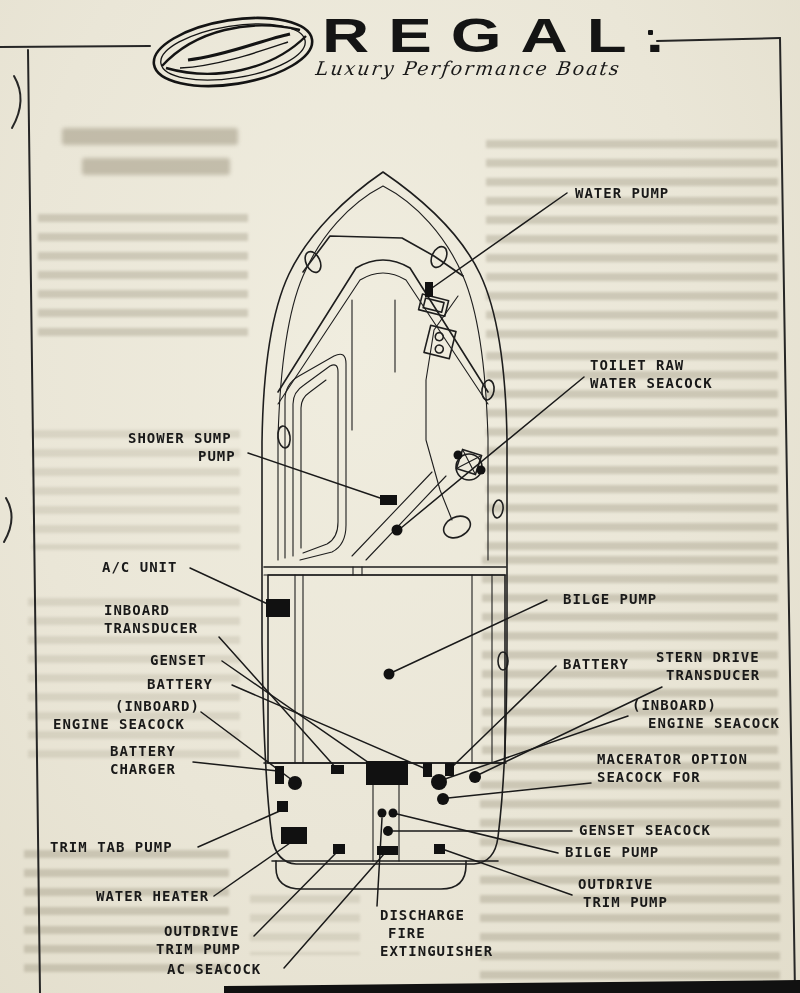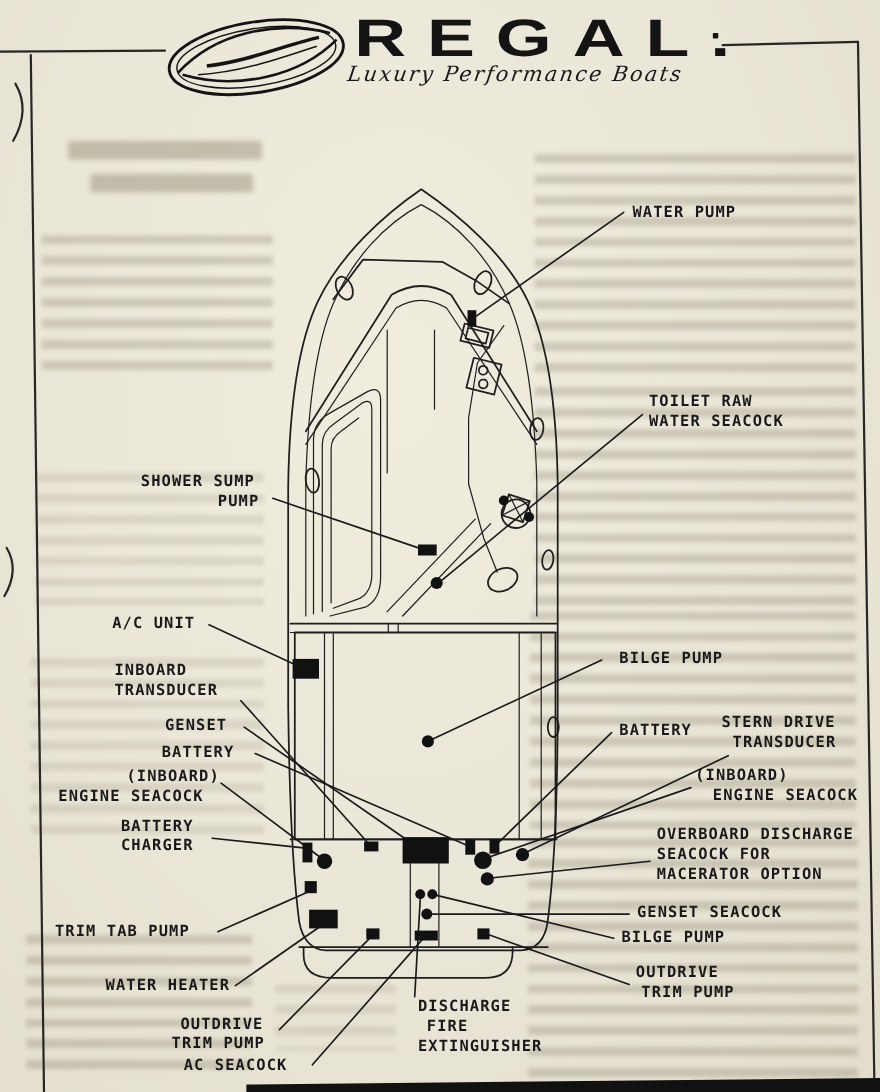--- a/index.html
+++ b/index.html
@@ -289,23 +289,22 @@
       </div>
       <div class="cad-label" style="left: 656px; top: 648px;">
         <div>STERN DRIVE</div>
         <div style="margin-left: 10px;">TRANSDUCER</div>
       </div>
       <div class="cad-label" style="left: 632px; top: 696px;">
         <div>(INBOARD)</div>
         <div style="margin-left: 16px;">ENGINE SEACOCK</div>
       </div>
       <div class="cad-label" style="left: 597px; top: 750px;">
-        <div>OVERBOARD DISCHARGE</div>
+        <div>MACERATOR OPTION</div>
         <div>SEACOCK FOR</div>
-        <div>MACERATOR OPTION</div>
       </div>
       <div class="cad-label" style="left: 579px; top: 821px;">
         <div>GENSET SEACOCK</div>
       </div>
       <div class="cad-label" style="left: 565px; top: 843px;">
         <div>BILGE PUMP</div>
       </div>
       <div class="cad-label" style="left: 578px; top: 875px;">
         <div>OUTDRIVE</div>
         <div style="margin-left: 5px;">TRIM PUMP</div>

